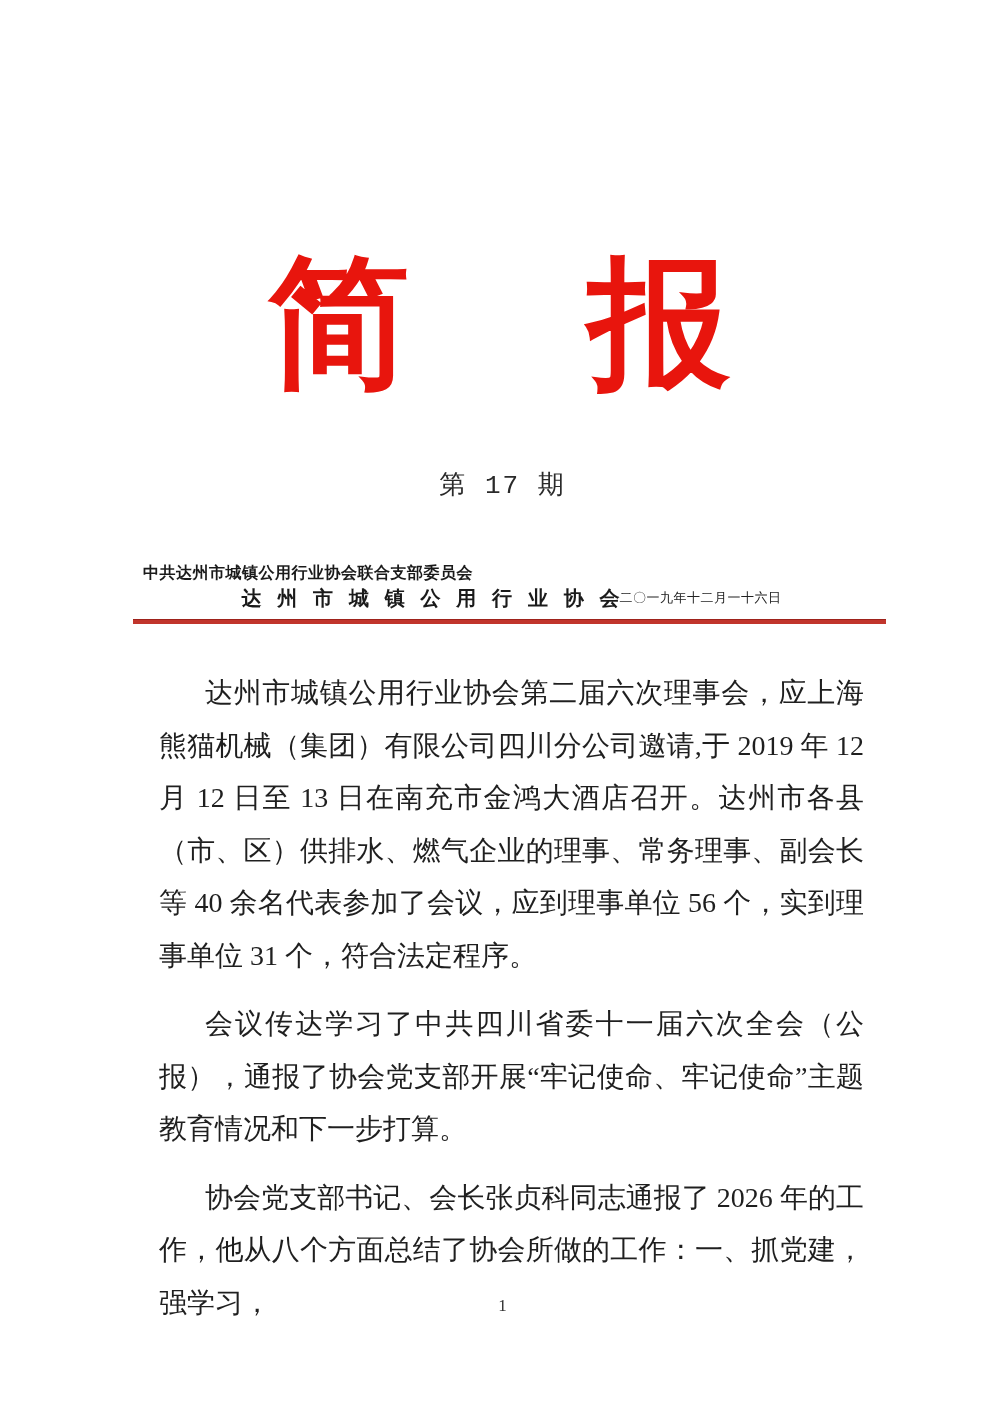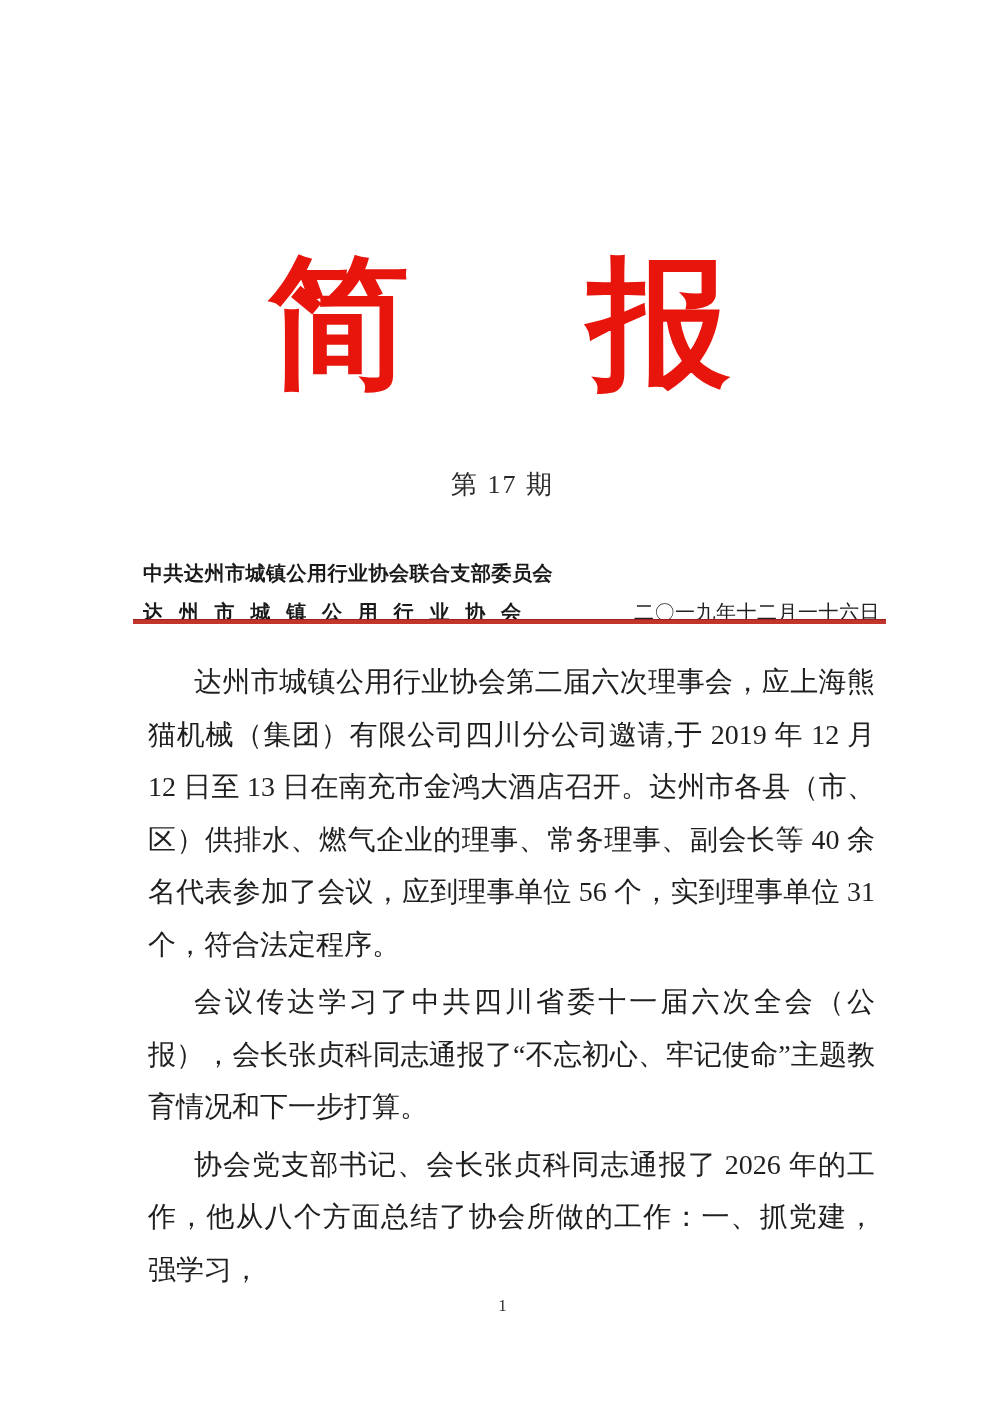--- a/index.html
+++ b/index.html
@@ -31,51 +31,52 @@
   }
   .issue{
     position:absolute;
     top:467px;
     left:0;
     width:100%;
     text-align:center;
     font-size:26px;
     letter-spacing:2px;
     color:#2a2a2a;
+    font-family:Liberation Mono, monospace;
   }
   .header-block{
     position:absolute;
     top:560px;
     left:143px;
     width:737px;
   }
   .org1{
-    font-size:20px;
+    font-size:16px;
     font-weight:700;
     line-height:26px;
     letter-spacing:0.5px;
     color:#1a1a1a;
   }
   .org-row{
     display:flex;
-    justify-content:space-between;
+    justify-content:center;
     align-items:flex-end;
-    margin-top:14px;
+    margin-top:0;
   }
   .org2{
     width:378px;
     font-size:20px;
     font-weight:700;
     line-height:24px;
     text-align:justify;
     text-align-last:justify;
     color:#1a1a1a;
   }
   .date{
-    font-size:20px;
+    font-size:13px;
     line-height:24px;
     letter-spacing:0.5px;
     color:#222222;
   }
   .rule{
     position:absolute;
     top:619px;
     left:133px;
     width:753px;
     height:4px;
@@ -86,21 +87,21 @@
     position:absolute;
     top:651px;
     left:143px;
     width:737px;
     font-size:28px;
     line-height:52.5px;
     text-align:justify;
     color:var(--ink);
   }
   .body-text p{
-    margin:5px;
+    margin:16px;
     text-indent:46px;
   }
   .page-number{
     position:absolute;
     top:1296px;
     left:0;
     width:100%;
     text-align:center;
     font-size:17px;
     color:#333333;
@@ -123,19 +124,19 @@
     <div class="org-row">
       <div class="org2">达州市城镇公用行业协会</div>
       <div class="date">二〇一九年十二月一十六日</div>
     </div>
   </div>
 
   <div class="rule"></div>
 
   <div class="body-text">
     <p>达州市城镇公用行业协会第二届六次理事会，应上海熊猫机械（集团）有限公司四川分公司邀请,于 2019 年 12 月 12 日至 13 日在南充市金鸿大酒店召开。达州市各县（市、区）供排水、燃气企业的理事、常务理事、副会长等 40 余名代表参加了会议，应到理事单位 56 个，实到理事单位 31 个，符合法定程序。</p>
-    <p>会议传达学习了中共四川省委十一届六次全会（公报），会长张贞科同志通报了“不忘初心、牢记使命”主题教育情况和下一步打算。</p>
+    <p>会议传达学习了中共四川省委十一届六次全会（公报），通报了协会党支部开展“牢记使命、牢记使命”主题教育情况和下一步打算。</p>
     <p>协会党支部书记、会长张贞科同志通报了 2026 年的工作，他从八个方面总结了协会所做的工作：一、抓党建，强学习，</p>
   </div>
 
   <div class="page-number">1</div>
 
 </div>
 
 </body></html>

